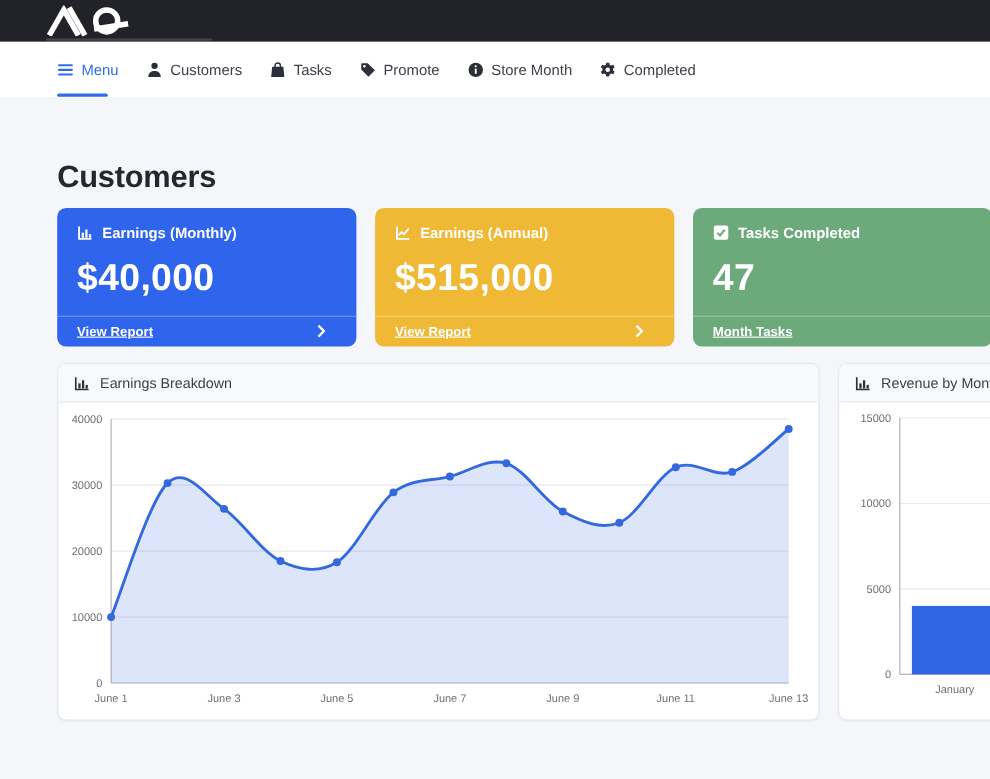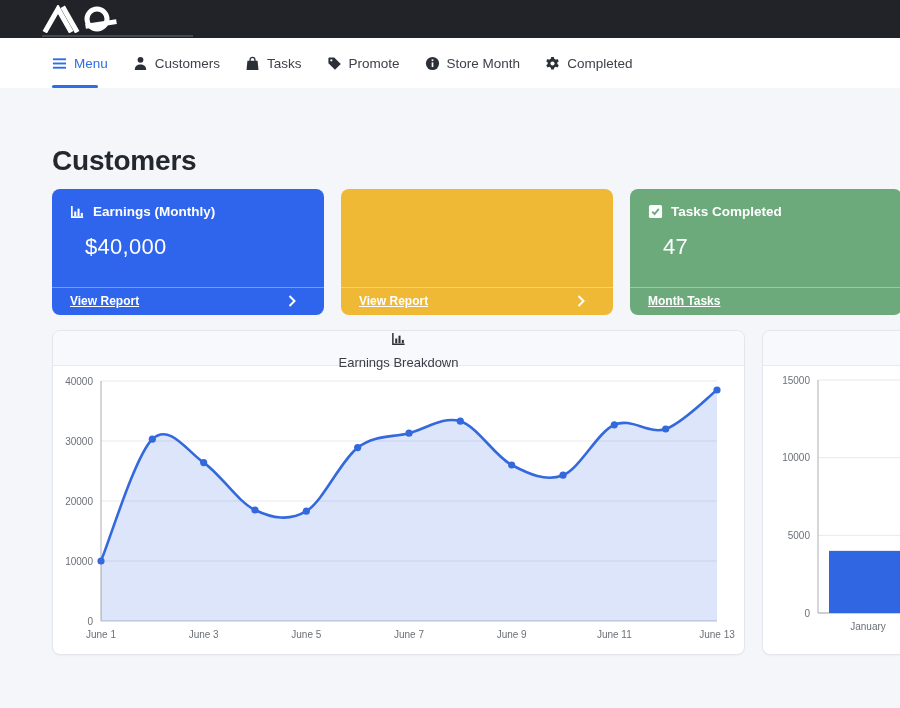--- a/index.html
+++ b/index.html
@@ -19,30 +19,30 @@
   .nav-item.active{color:#2e6ee4;}
   .nav-item.active .nicon{color:#2e6ee4;}
   .menu-underline{position:absolute;left:52px;top:47px;width:46px;height:3px;background:#2e6ee4;border-radius:2px;}
   
   .content{padding-left:52px;}
   h1.page-title{font-size:28px;font-weight:600;color:#23272e;margin:57px 0 12px 0;letter-spacing:-0.2px;}
   .cards-row{display:flex;gap:17px;width:1200px;}
   .stat-card{width:272px;height:126px;border-radius:8px;color:#fff;display:flex;flex-direction:column;box-sizing:border-box;}
   .stat-body{padding:15px 18px 0 18px;}
   .stat-title{font-size:13.5px;font-weight:bold;display:flex;align-items:center;gap:8px;}
-  .stat-value{font-size:22px;font-weight:normal;margin-top:15px;letter-spacing:0.3px;margin-left:15px;}
+  .stat-value{font-size:34px;font-weight:bold;margin-top:15px;letter-spacing:0.3px;}
   .stat-footer{margin-top:auto;border-top:1px solid rgba(255,255,255,0.35);padding:6px 28px 7px 18px;
     display:flex;justify-content:space-between;align-items:center;font-size:12px;font-weight:bold;cursor:pointer;}
   .stat-link{text-decoration:underline;color:#fff;}
   
   .charts-row{display:flex;gap:17px;margin-top:15px;width:1500px;}
   .chart-card{width:693px;height:325px;background:#fff;border:1px solid #e3e6ee;border-radius:8px;
     box-sizing:border-box;overflow:hidden;box-shadow:0 1px 2px rgba(40,50,80,0.04);}
   .chart-header{height:34px;background:#f8f9fc;border-bottom:1px solid #e8eaf0;display:flex;align-items:center;
-    gap:9px;padding:0 14px;font-size:13px;color:#3a3f47;flex-direction:column;}
+    gap:9px;padding:0 14px;font-size:13px;color:#3a3f47;}
   .chart-header .hicon{display:flex;color:#2e3238;}
   svg.chart{display:block;}
   .tick{font-size:10px;fill:#6b7077;font-family:"Liberation Sans",sans-serif;}
 </style>
 </head>
 <body>
 
 <div class="topbar">
   <svg class="logo" width="95" height="28" viewBox="0 0 95 28" aria-label="AQ logo">
     <g stroke="#ffffff" stroke-width="5" fill="none" stroke-linecap="square">
@@ -144,20 +144,34 @@
         <span class="stat-link">View Report</span>
         <span style="display:flex;">
           <svg width="8" height="12" viewBox="0 0 8 12">
               <polyline points="1.5,1 6.5,6 1.5,11" fill="none" stroke="#ffffff" stroke-width="2"></polyline>
             </svg>
         </span>
       </div>
     </div>
 
     <div class="stat-card" style="background: rgb(240, 185, 53);">
+      <div class="stat-body">
+        <div class="stat-title">
+          <span style="display:flex;">
+            <svg width="15" height="15" viewBox="0 0 16 16">
+                <g stroke="#ffffff" stroke-width="1.8" fill="none">
+                  <path d="M2 2v12h12"></path>
+                  <polyline points="3.5,10.5 6.5,7.5 9,9.5 13.5,4"></polyline>
+                </g>
+              </svg>
+          </span>
+          <span>Earnings (Annual)</span>
+        </div>
+        <div class="stat-value">$515,000</div>
+      </div>
       <div class="stat-footer">
         <span class="stat-link">View Report</span>
         <span style="display:flex;">
           <svg width="8" height="12" viewBox="0 0 8 12">
               <polyline points="1.5,1 6.5,6 1.5,11" fill="none" stroke="#ffffff" stroke-width="2"></polyline>
             </svg>
         </span>
       </div>
     </div>
 

